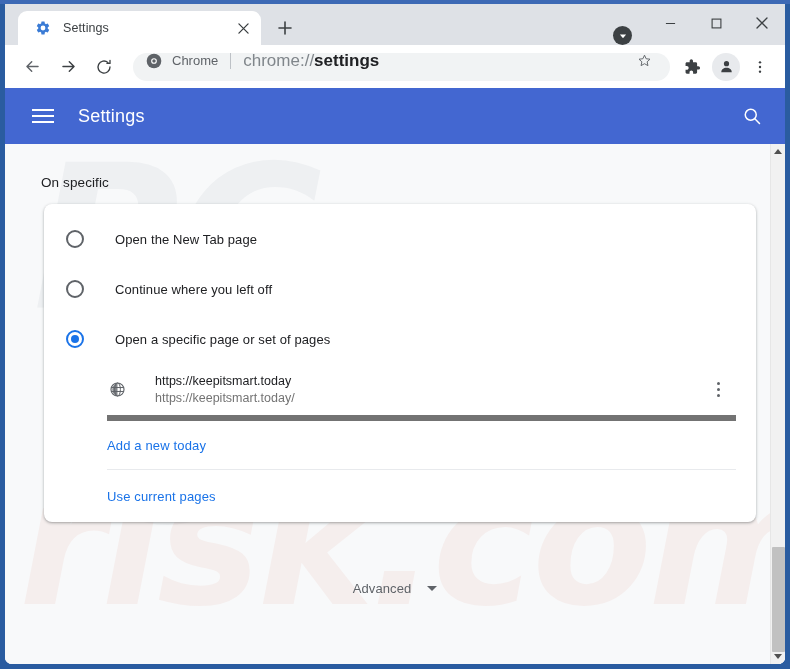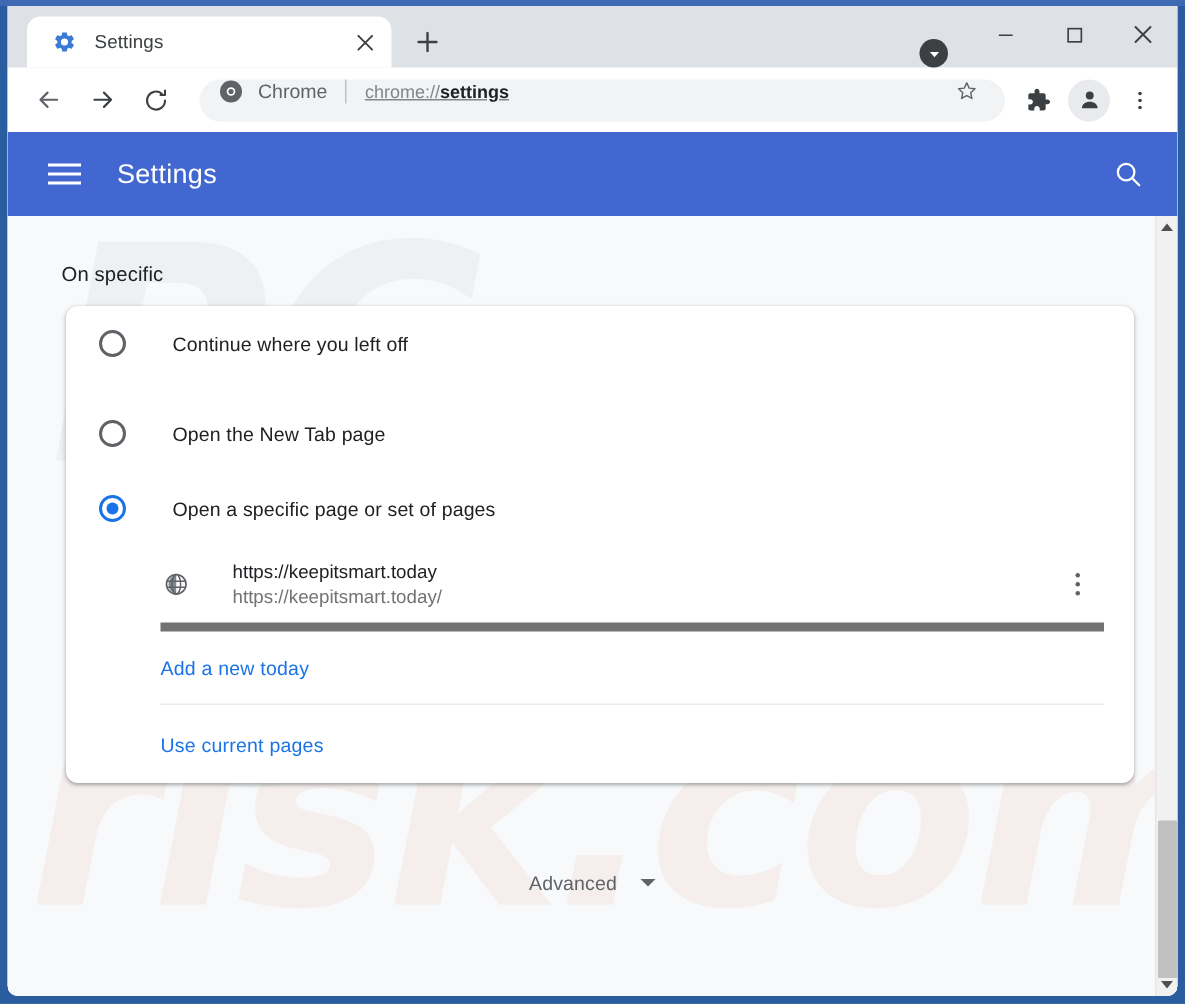--- a/index.html
+++ b/index.html
@@ -145,27 +145,26 @@
     margin-left: 10px;
     white-space: nowrap;
   }
   .omni-sep {
     width: 1px; height: 16px;
     background: #bdc1c6;
     margin: 0 12px;
     flex: 0 0 auto;
   }
   .omni-url {
-    font-size: 12px;
+    font-size: 17px;
     color: #80868b;
     white-space: nowrap;
     overflow: hidden;
     flex: 1 1 auto;
     min-width: 0;
-    text-decoration: underline;
   }
   .omni-url b { color: #202124; font-weight: 700; }
   .omni-star {
     width: 28px; height: 28px;
     display: flex; align-items: center; justify-content: center;
     flex: 0 0 auto;
     margin-left: auto;
   }
   .avatar-btn {
     width: 28px; height: 28px;
@@ -587,28 +586,28 @@
           <div class="wm-text wm-pc">PC</div>
           <div class="wm-text wm-risk">risk.com</div>
         </div>
 
         <div class="content">
 
           <div class="section-label">On specific</div>
 
           <div class="card">
 
+            <div class="radio-row first">
+              <span class="radio"></span>
+              <span class="radio-label">Open the New Tab page</span>
+            </div>
+
             <div class="radio-row">
               <span class="radio"></span>
               <span class="radio-label">Continue where you left off</span>
-            </div>
-
-            <div class="radio-row first">
-              <span class="radio"></span>
-              <span class="radio-label">Open the New Tab page</span>
             </div>
 
             <div class="radio-row">
               <span class="radio checked"></span>
               <span class="radio-label">Open a specific page or set of pages</span>
             </div>
 
             <div class="url-row">
               <span class="globe-wrap">
                 <svg width="17" height="17" viewBox="0 0 24 24">

